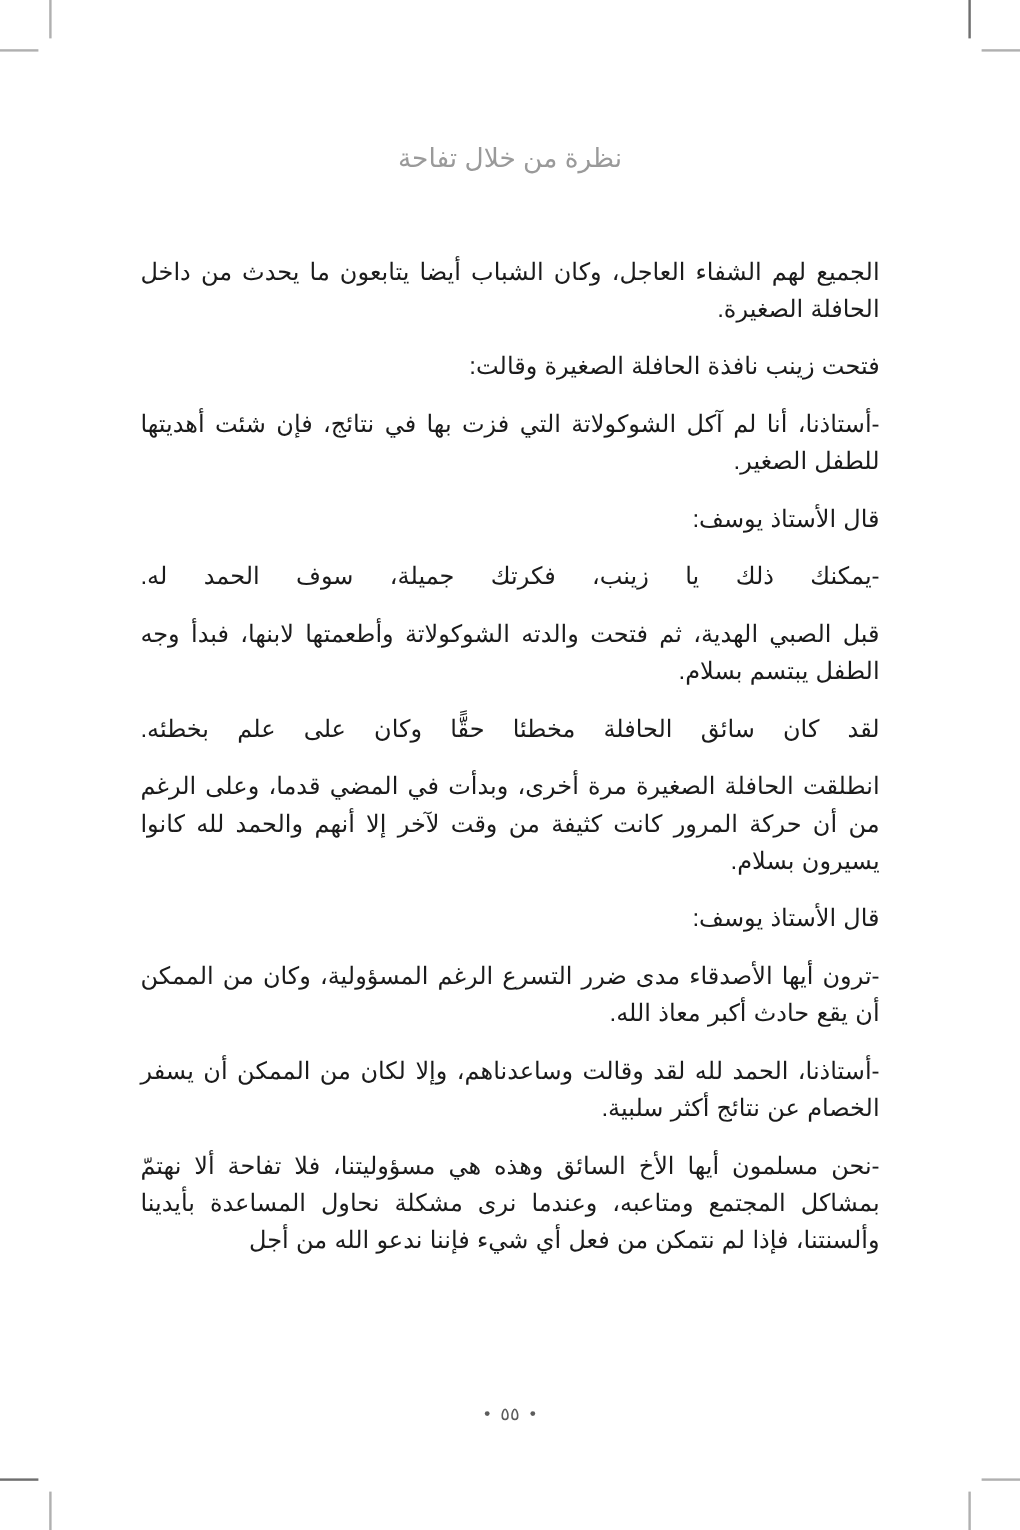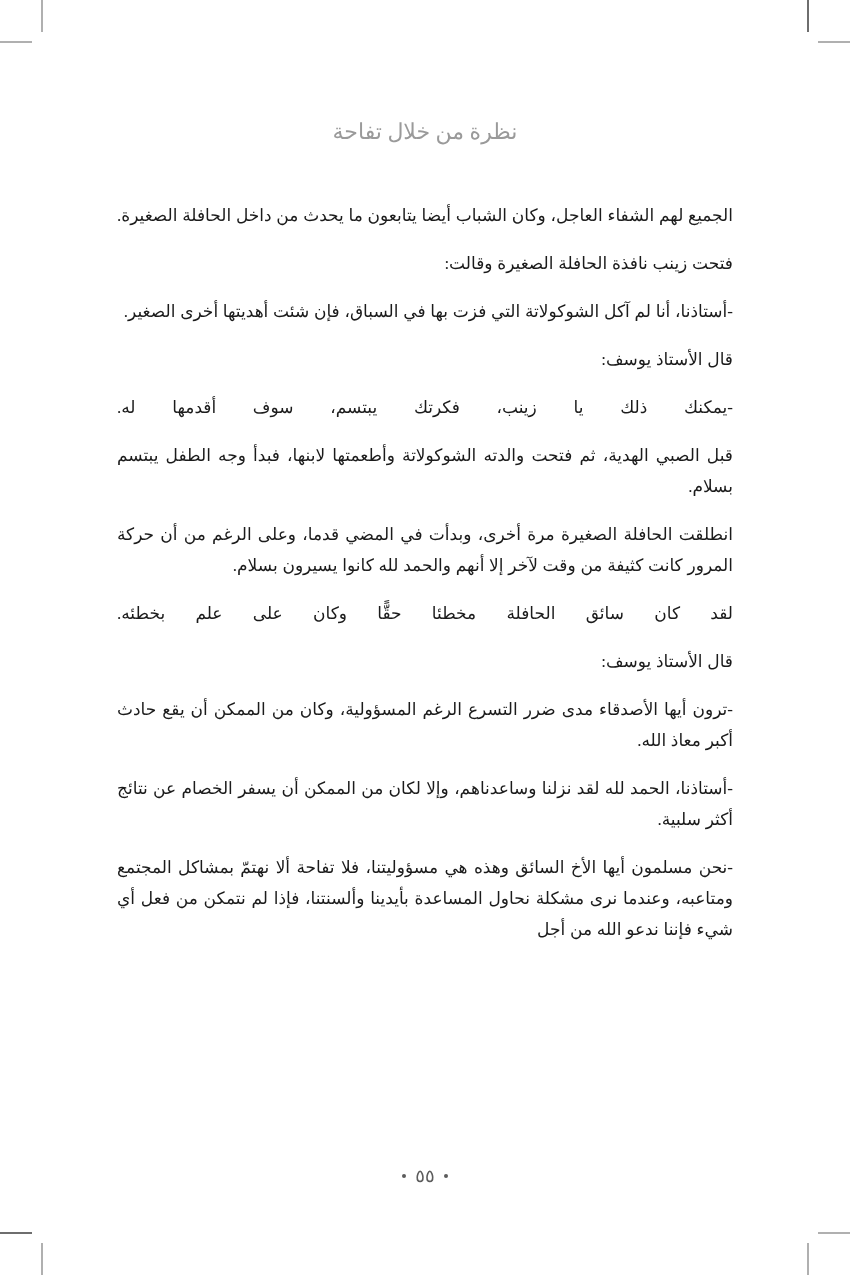--- a/index.html
+++ b/index.html
@@ -7,21 +7,21 @@
     margin: 0;
     padding: 0;
     background: #ffffff;
   }
   .page {
     position: relative;
     width: 850px;
     height: 1275px;
     background: #ffffff;
     overflow: hidden;
-    font-family: Liberation Serif, serif;
+    font-family: Liberation Sans, sans-serif;
   }
 
   
   .crop {
     position: absolute;
     background: #b0b0b0;
   }
   .crop-v { width: 2px; height: 32px; }
   .crop-h { height: 2px; width: 32px; }
 
@@ -52,22 +52,22 @@
   .text-column {
     position: absolute;
     top: 196px;
     right: 117px;
     width: 616px;
     direction: rtl;
     color: #1b1b1b;
   }
 
   p.para {
-    margin: 4px 0 17px 0;
-    font-size: 17px;
+    margin: 16px 0 17px 0;
+    font-size: 20px;
     line-height: 31px;
     text-align: justify;
     text-align-last: right;
     text-justify: inter-word;
     word-spacing: 0.5px;
   }
   p.para.stretch {
     text-align: justify;
     text-align-last: justify;
   }
@@ -77,21 +77,21 @@
   }
   p.para:last-child { margin-bottom: 0; }
 
   
   .folio {
     position: absolute;
     bottom: 88px;
     left: 0;
     right: 0;
     text-align: center;
-    font-size: 18px;
+    font-size: 15px;
     color: #5c5c5c;
     direction: rtl;
   }
   .folio .dot {
     display: inline-block;
     width: 4px;
     height: 4px;
     border-radius: 50%;
     background: #5c5c5c;
     vertical-align: middle;
@@ -115,29 +115,29 @@
   <div class="crop crop-v crop-bl-v"></div>
   <div class="crop crop-h crop-bl-h"></div>
   <div class="crop crop-v crop-br-v"></div>
   <div class="crop crop-h crop-br-h"></div>
 
   <div class="running-head">نظرة من خلال تفاحة</div>
 
   <div class="text-column">
     <p class="para">الجميع لهم الشفاء العاجل، وكان الشباب أيضا يتابعون ما يحدث من داخل الحافلة الصغيرة.</p>
     <p class="para short">فتحت زينب نافذة الحافلة الصغيرة وقالت:</p>
-    <p class="para">-أستاذنا، أنا لم آكل الشوكولاتة التي فزت بها في السباق، فإن شئت أهديتها أخرى الصغير.</p>
+    <p class="para">-أستاذنا، أنا لم آكل الشوكولاتة التي فزت بها في نتائج، فإن شئت أهديتها للطفل الصغير.</p>
     <p class="para short">قال الأستاذ يوسف:</p>
-    <p class="para stretch">-يمكنك ذلك يا زينب، فكرتك يبتسم، سوف أقدمها له.</p>
+    <p class="para stretch">-يمكنك ذلك يا زينب، فكرتك جميلة، سوف الحمد له.</p>
     <p class="para">قبل الصبي الهدية، ثم فتحت والدته الشوكولاتة وأطعمتها لابنها، فبدأ وجه الطفل يبتسم بسلام.</p>
+    <p class="para stretch">لقد كان سائق الحافلة مخطئا حقًّا وكان على علم بخطئه.</p>
     <p class="para">انطلقت الحافلة الصغيرة مرة أخرى، وبدأت في المضي قدما، وعلى الرغم من أن حركة المرور كانت كثيفة من وقت لآخر إلا أنهم والحمد لله كانوا يسيرون بسلام.</p>
-    <p class="para stretch">لقد كان سائق الحافلة مخطئا حقًّا وكان على علم بخطئه.</p>
     <p class="para short">قال الأستاذ يوسف:</p>
     <p class="para">-ترون أيها الأصدقاء مدى ضرر التسرع الرغم المسؤولية، وكان من الممكن أن يقع حادث أكبر معاذ الله.</p>
-    <p class="para">-أستاذنا، الحمد لله لقد نزلنا وساعدناهم، وإلا لكان من الممكن أن يسفر الخصام عن نتائج أكثر سلبية.</p>
+    <p class="para">-أستاذنا، الحمد لله لقد وقالت وساعدناهم، وإلا لكان من الممكن أن يسفر الخصام عن نتائج أكثر سلبية.</p>
     <p class="para">-نحن مسلمون أيها الأخ السائق وهذه هي مسؤوليتنا، فلا تفاحة ألا نهتمّ بمشاكل المجتمع ومتاعبه، وعندما نرى مشكلة نحاول المساعدة بأيدينا وألسنتنا، فإذا لم نتمكن من فعل أي شيء فإننا ندعو الله من أجل</p>
   </div>
 
   <div class="folio">
     <span class="dot"></span><span class="num">٥٥</span><span class="dot"></span>
   </div>
 
 </div>
 
 </body></html>

